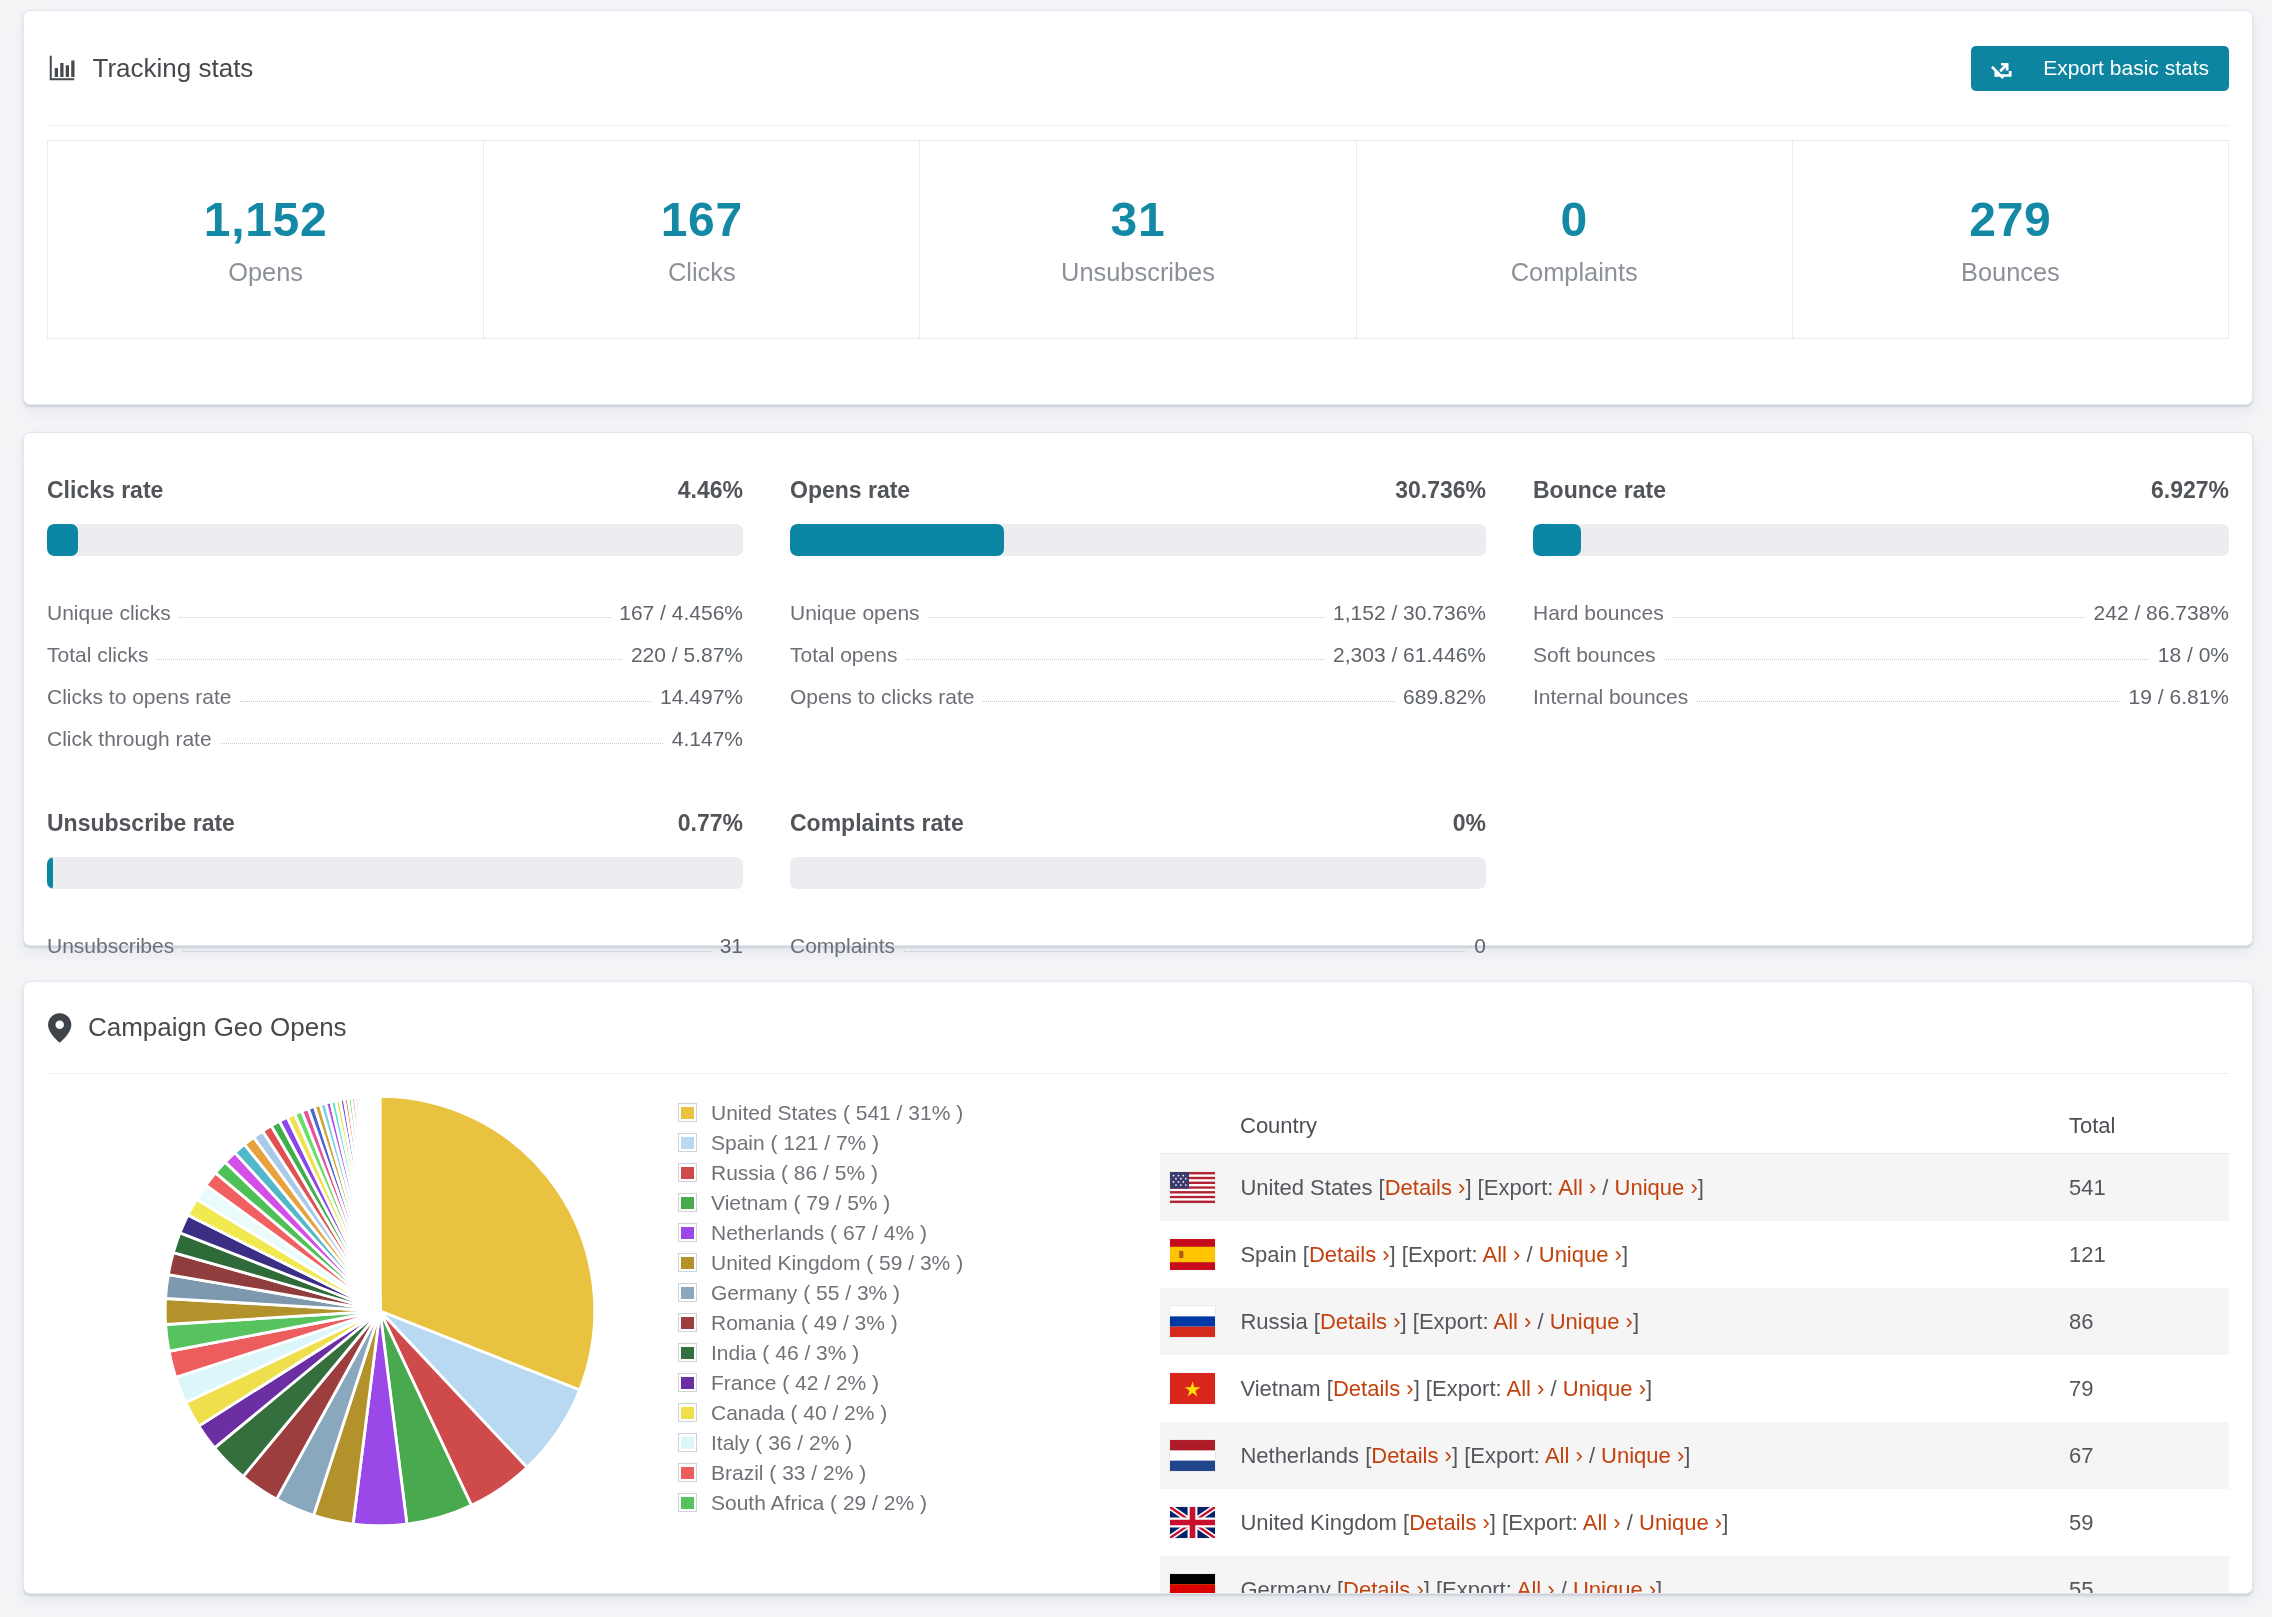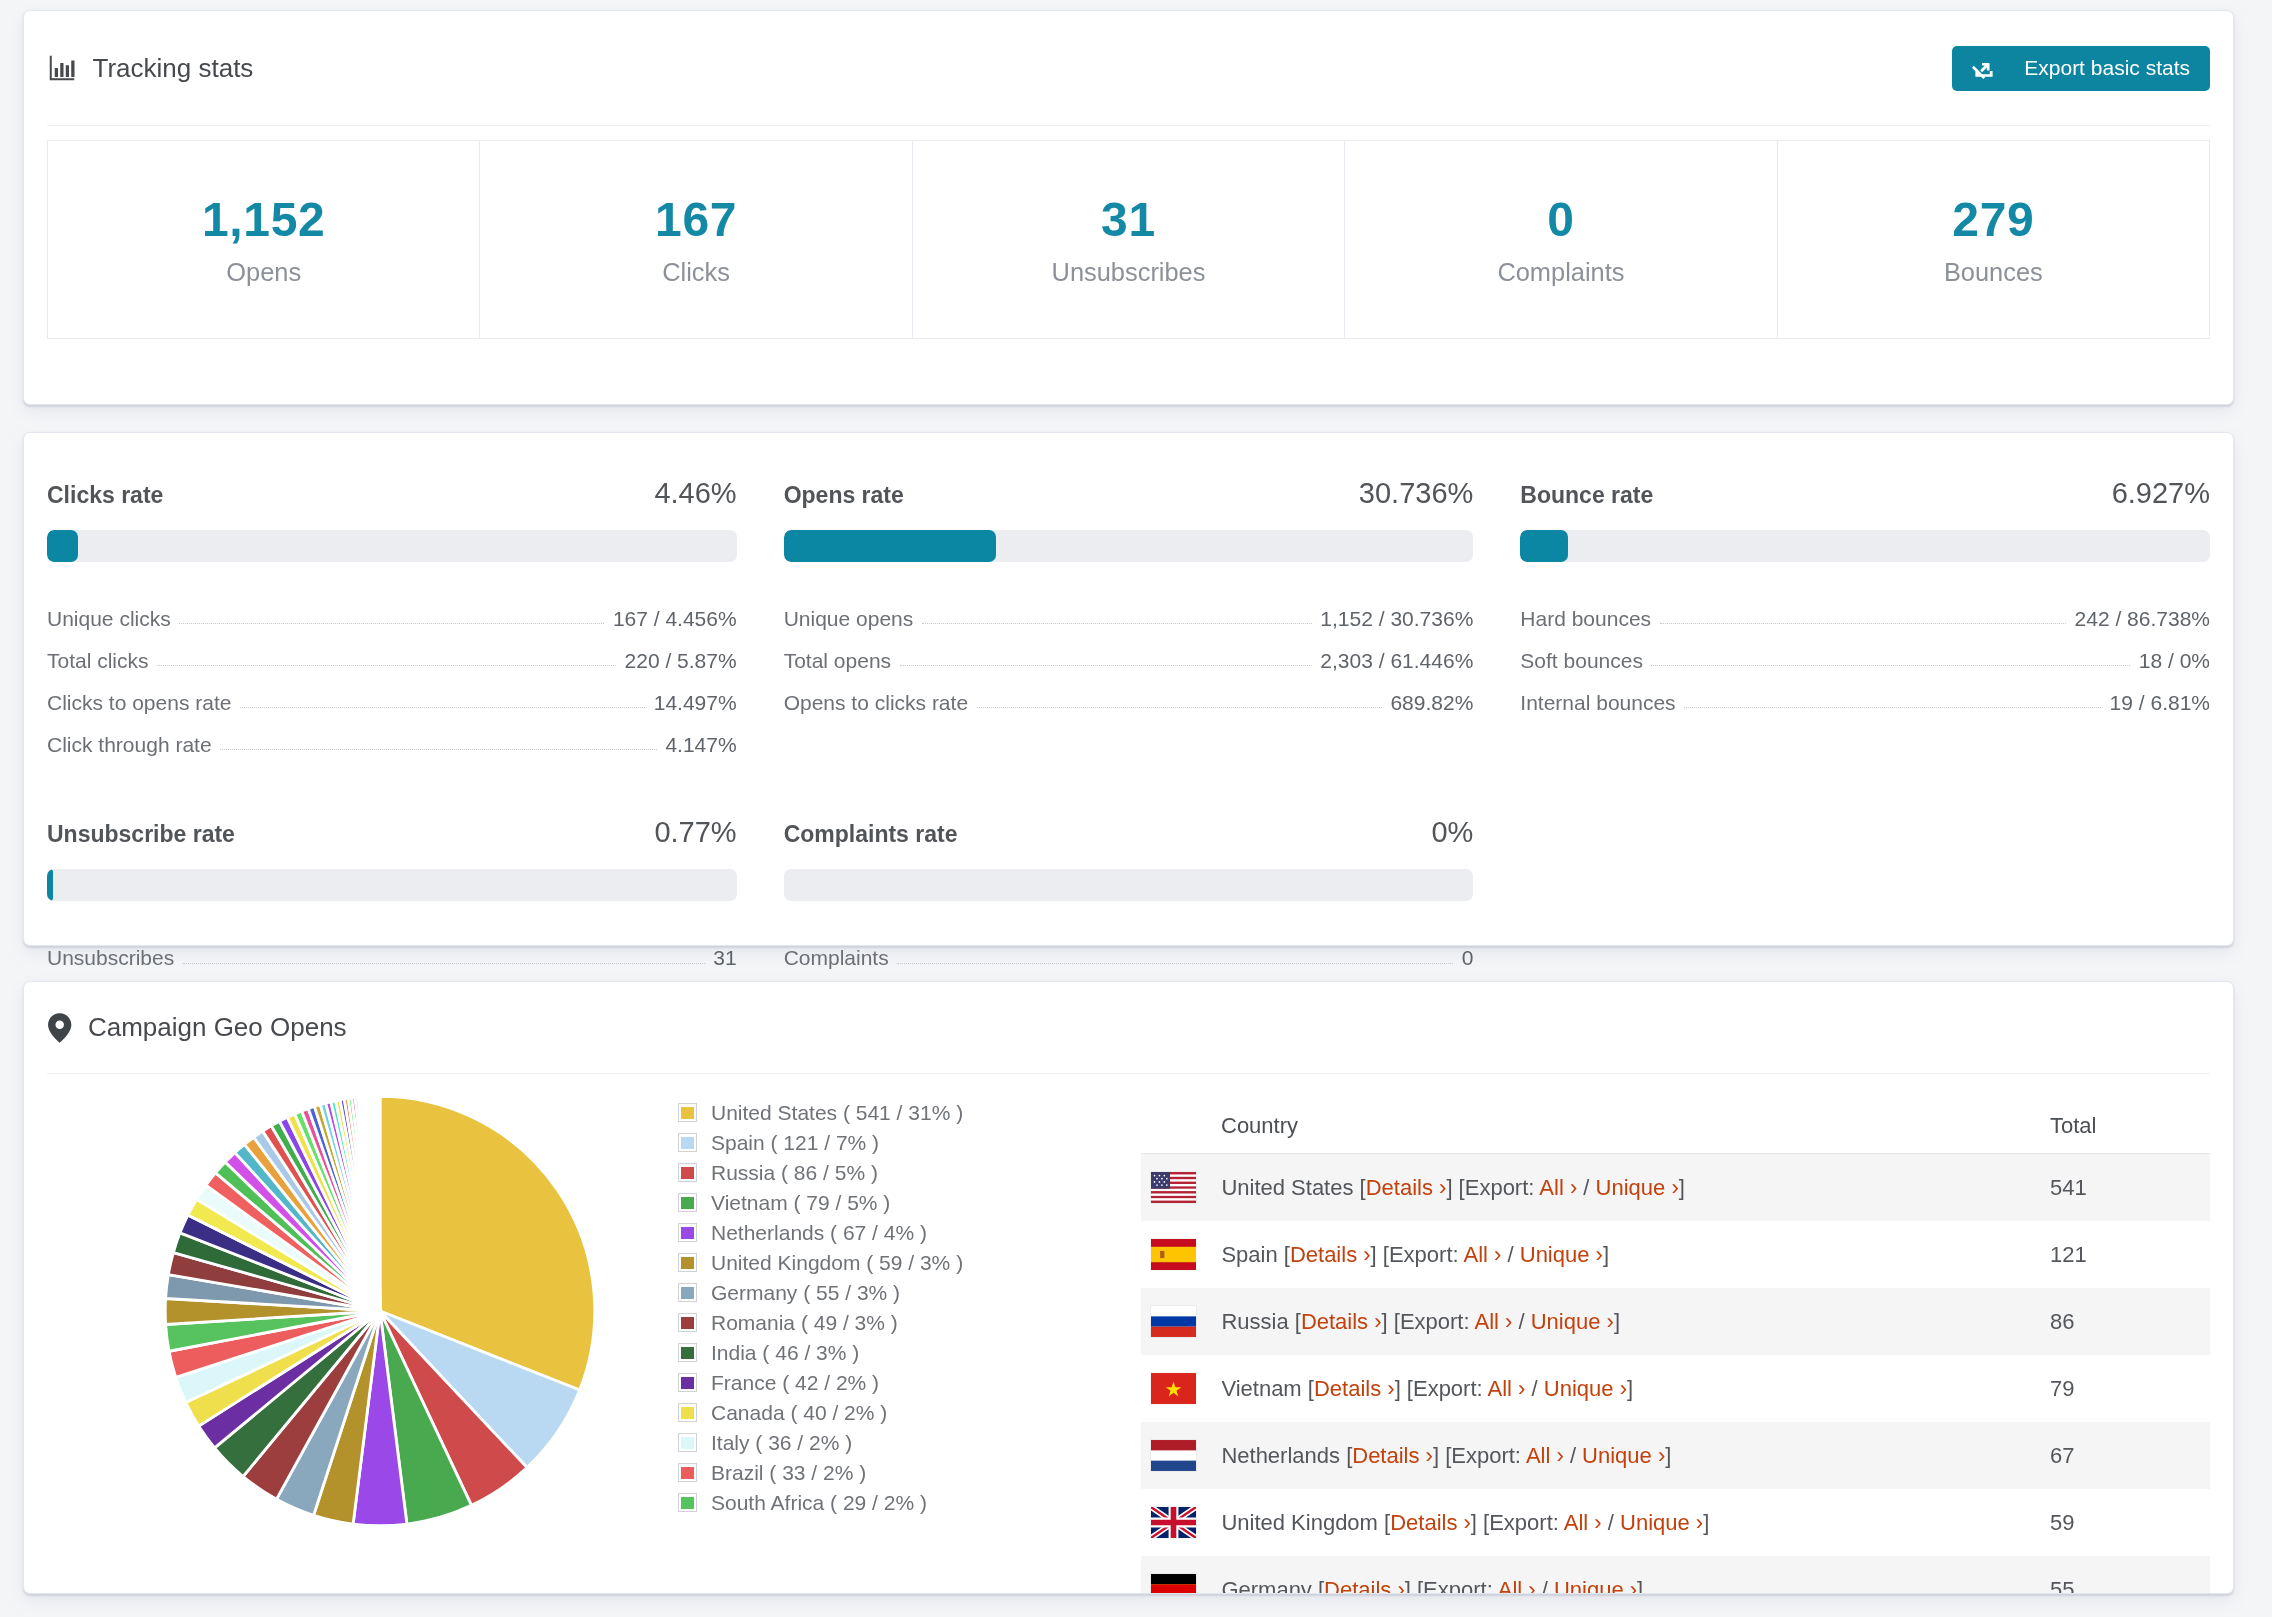--- a/index.html
+++ b/index.html
@@ -3,21 +3,21 @@
 <meta charset="utf-8">
 <style>
   * { margin:0; padding:0; box-sizing:border-box; }
   html,body { width:2273px; height:1618px; }
   body {
     background:#f4f5f7;
     font-family:"Liberation Sans","DejaVu Sans",sans-serif;
     color:#55595e;
     overflow:hidden;
   }
-  .page { padding:10px 39px 0 23px; }
+  .page { padding:10px 20px 0 23px; }
   .card {
     background:#fff;
     border:0.7px solid #e3e7ef;
     border-radius:7px;
     box-shadow:0 1.4px 2.1px rgba(110,120,150,.22), 0 7px 15.5px rgba(110,120,150,.10);
   }
   
   .card-tracking { height:395px; padding:0 23px 0 23px; }
   .card-head {
     height:115px; display:flex; align-items:center; justify-content:space-between;
@@ -41,21 +41,21 @@
   }
   .stat-cell:first-child { border-left:none; }
   .stat-value { font-size:48px; font-weight:700; color:#1489a5; letter-spacing:0.7px; }
   .stat-label { margin-top:11.3px; font-size:25.4px; color:#8c9199; }
   
   .card-rates { margin-top:27px; height:514px; padding:25.4px 23px 0 23px; }
   .rates-grid { display:grid; grid-template-columns:repeat(3,1fr); column-gap:47px; }
   .rate-block { margin-bottom:41px; }
   .rate-head { display:flex; justify-content:space-between; align-items:baseline; margin:18.4px 0 20px 0; }
   .rate-title { font-size:23px; font-weight:700; color:#515559; }
-  .rate-pct  { font-size:29px; font-weight:400; color:#515559; }
+  .rate-pct  { font-size:23px; font-weight:700; color:#515559; }
   .bar { height:32px; background:#ebedf1; border-radius:7px; overflow:hidden; }
   .bar-fill { height:100%; background:#0b87a3; border-radius:7px; }
   .stat-rows { margin-top:27px; }
   .stat-row { display:flex; align-items:flex-end; height:42px; font-size:21px; color:#6c7076; }
   .stat-row .leader { flex:1; border-bottom:1.4px dotted #c6cad0; margin:0 8.5px 6.4px 8.5px; }
   .stat-row .v { color:#5f646b; white-space:nowrap; }
   
   .card-geo { margin-top:35px; height:613px; padding:0 23px; overflow:hidden; }
   .card-geo .card-head { height:92px; justify-content:flex-start; }
   .geo-body { display:flex; align-items:flex-start; padding-top:18.4px; }

